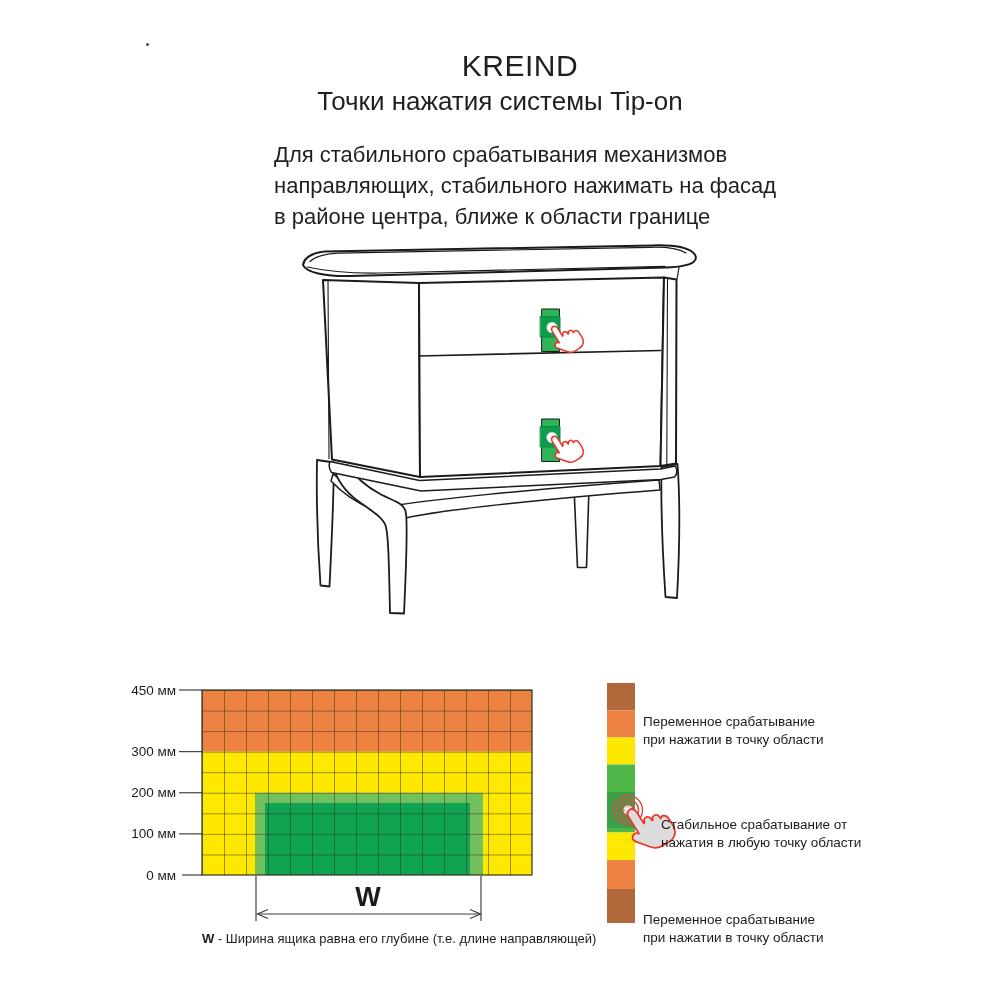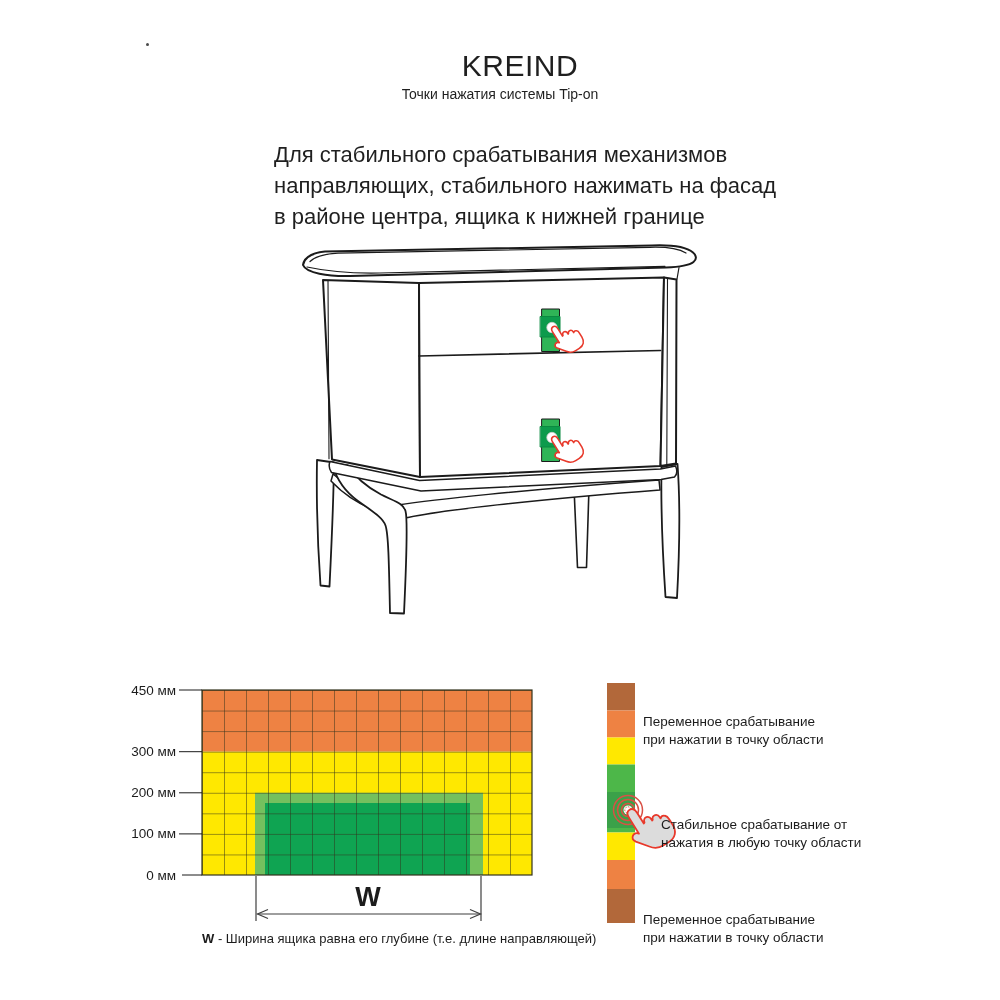--- a/index.html
+++ b/index.html
@@ -1,41 +1,41 @@
 <!DOCTYPE html>
 <html><head>
 <meta charset="utf-8">
 <style>
   html,body{margin:0;padding:0;background:#ffffff;}
   .page{position:relative;width:1000px;height:1000px;background:#ffffff;overflow:hidden;
         font-family:"Liberation Sans", sans-serif;color:#1f1f1f;}
   .abs{position:absolute;}
   .title{top:49px;left:0;width:1000px;text-align:center;font-size:30px;letter-spacing:.5px;padding-left:20px;}
-  .subtitle{top:86px;left:0;width:1000px;text-align:center;font-size:14px;}
+  .subtitle{top:86px;left:0;width:1000px;text-align:center;font-size:26px;}
   .intro{left:274px;top:139px;font-size:22px;line-height:31px;white-space:nowrap;}
   .leg-label{font-size:13.5px;line-height:18px;white-space:nowrap;color:#1c1c1c;margin-top:24px;}
   .note{left:202px;top:931px;font-size:13px;white-space:nowrap;color:#1c1c1c;}
   .note b{font-weight:bold;}
   .speck{left:146px;top:43px;width:3px;height:3px;background:#4a4a4a;border-radius:50%;}
   svg text{font-family:"Liberation Sans", sans-serif;}
 </style>
 </head>
 <body>
 
 <div class="page">
 
   <div class="abs speck"></div>
 
   <div class="abs title">KREIND</div>
   <div class="abs subtitle">Точки нажатия системы Tip-on</div>
 
   <div class="abs intro">
     <div>Для стабильного срабатывания механизмов</div>
     <div>направляющих, стабильного нажимать на фасад</div>
-    <div>в районе центра, ящика к нижней границе</div>
+    <div>в районе центра, ближе к области границе</div>
   </div>
 
   <svg class="abs" style="left:0;top:0" width="1000" height="1000" viewBox="0 0 1000 1000">
 
     <defs>
       <pattern id="gridcell" width="22" height="20.5556" patternUnits="userSpaceOnUse" patternTransform="translate(202,690)">
         <path d="M22,0 H0 V20.5556" fill="none" stroke-width="1" stroke="#32321C"></path>
       </pattern>
 
       <path id="handShape" d="M-2.8,2 L-2.8,14.5

